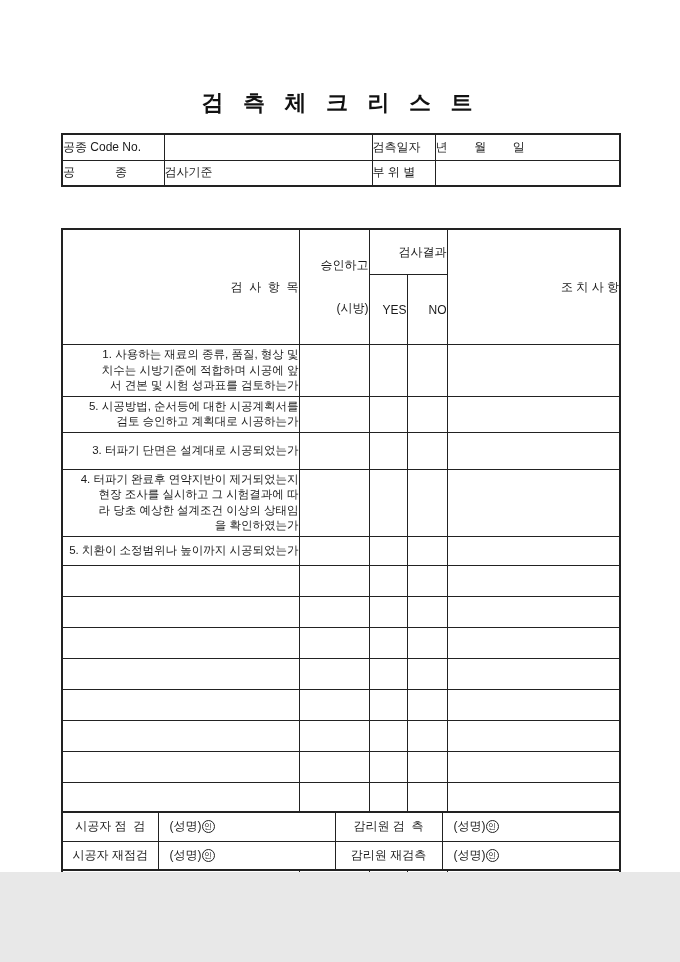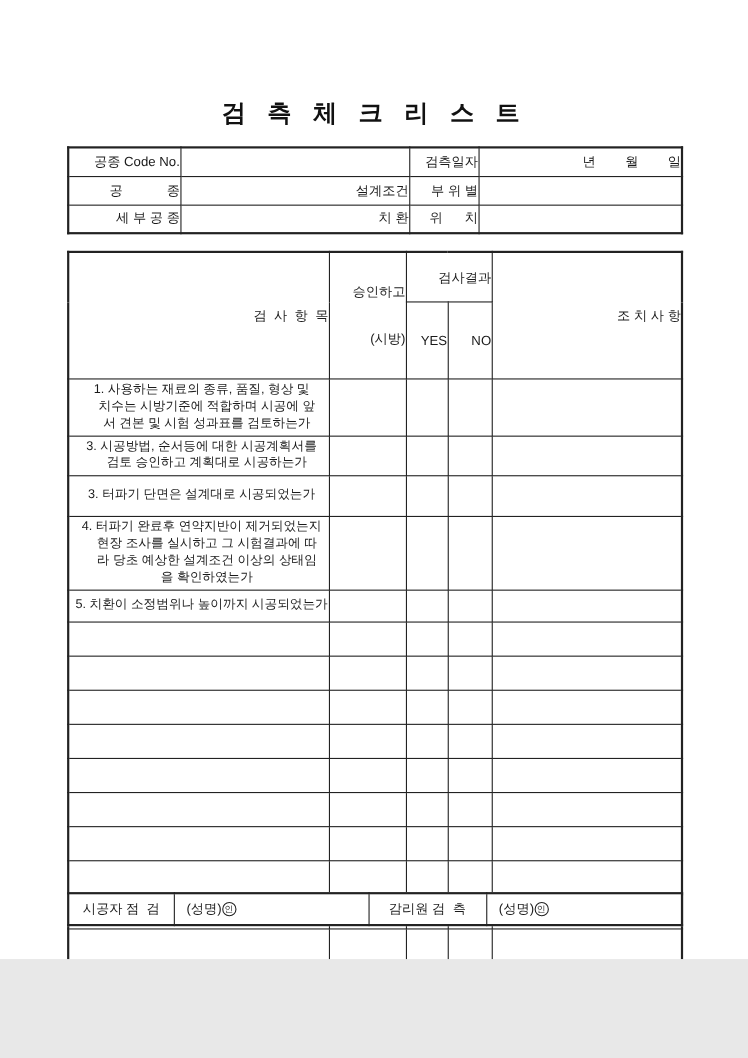--- a/index.html
+++ b/index.html
@@ -46,32 +46,32 @@
     font-weight: normal;
     font-size: 12px;
     color: #1a1a1a;
     overflow: hidden;
   }
   table { border: 2px solid #222; }
 
   
   .info-table { top: 133px; }
   .info-table tr { height: 26px; }
-  .info-table td { text-align: right; white-space: pre; }
+  .info-table td { text-align: left; white-space: pre; }
   .info-table .lbl { font-size: 12px; }
 
   
   .main-table { top: 228px; }
   .main-table .hdr-r1 { height: 18px; }
   .main-table .hdr-r2 { height: 28px; }
   .main-table th { text-align: right; vertical-align: middle; white-space: pre; }
   .main-table .std-hdr div { line-height: 15px; }
   .item-cell {
     white-space: pre;
-    text-align: center;
+    text-align: right;
     vertical-align: middle;
     padding: 2px 0 2px 5px;
     font-size: 11.5px;
     line-height: 15.5px;
   }
   .row-item-1 { height: 50px; }
   .row-item-2 { height: 30px; }
   .row-item-3 { height: 37px; }
   .row-item-4 { height: 60px; margin-top: 44px; }
   .row-item-5 { height: 29px; }
@@ -117,28 +117,22 @@
     </colgroup>
     <tbody>
         <tr>
       <td class="lbl">공종 Code No.</td>
       <td></td>
       <td class="lbl">검측일자</td>
       <td>년        월        일</td>
     </tr>
     <tr>
       <td class="lbl">공            종</td>
-      <td>설계조건</td>
+      <td>검사기준</td>
       <td class="lbl">부 위 별</td>
-      <td></td>
-    </tr>
-    <tr>
-      <td class="lbl">세 부 공 종</td>
-      <td>치 환</td>
-      <td class="lbl">위      치</td>
       <td></td>
     </tr>
   </tbody>
     </table>
 
   <table class="main-table">
     <colgroup>
       <col style="width:237px">
         <col style="width:70px">
         <col style="width:38px">
@@ -164,21 +158,21 @@
       <tr class="row-item-1">
         <td class="item-cell">1. 사용하는 재료의 종류, 품질, 형상 및
    치수는 시방기준에 적합하며 시공에 앞
    서 견본 및 시험 성과표를 검토하는가</td>
         <td></td>
         <td></td>
         <td></td>
         <td></td>
       </tr>
       <tr class="row-item-2">
-        <td class="item-cell">3. 시공방법, 순서등에 대한 시공계획서를
+        <td class="item-cell">5. 시공방법, 순서등에 대한 시공계획서를
    검토 승인하고 계획대로 시공하는가</td>
         <td></td>
         <td></td>
         <td></td>
         <td></td>
       </tr>
       <tr class="row-item-3">
         <td class="item-cell">3. 터파기 단면은 설계대로 시공되었는가</td>
         <td></td>
         <td></td>
@@ -294,16 +288,32 @@
         </div>
       </td>
       <td class="sig-label">감리원 검  측</td>
       <td class="name-cell">
         <div class="wrap">
           <span>(성명)</span>
           <span class="seal">인</span>
         </div>
       </td>
     </tr>
+    <tr>
+      <td class="sig-label">시공자 재점검</td>
+      <td class="name-cell">
+        <div class="wrap">
+          <span>(성명)</span>
+          <span class="seal">인</span>
+        </div>
+      </td>
+      <td class="sig-label">감리원 재검측</td>
+      <td class="name-cell">
+        <div class="wrap">
+          <span>(성명)</span>
+          <span class="seal">인</span>
+        </div>
+      </td>
+    </tr>
   </tbody>
     </table>
 
 </div>
 
 </body></html>

